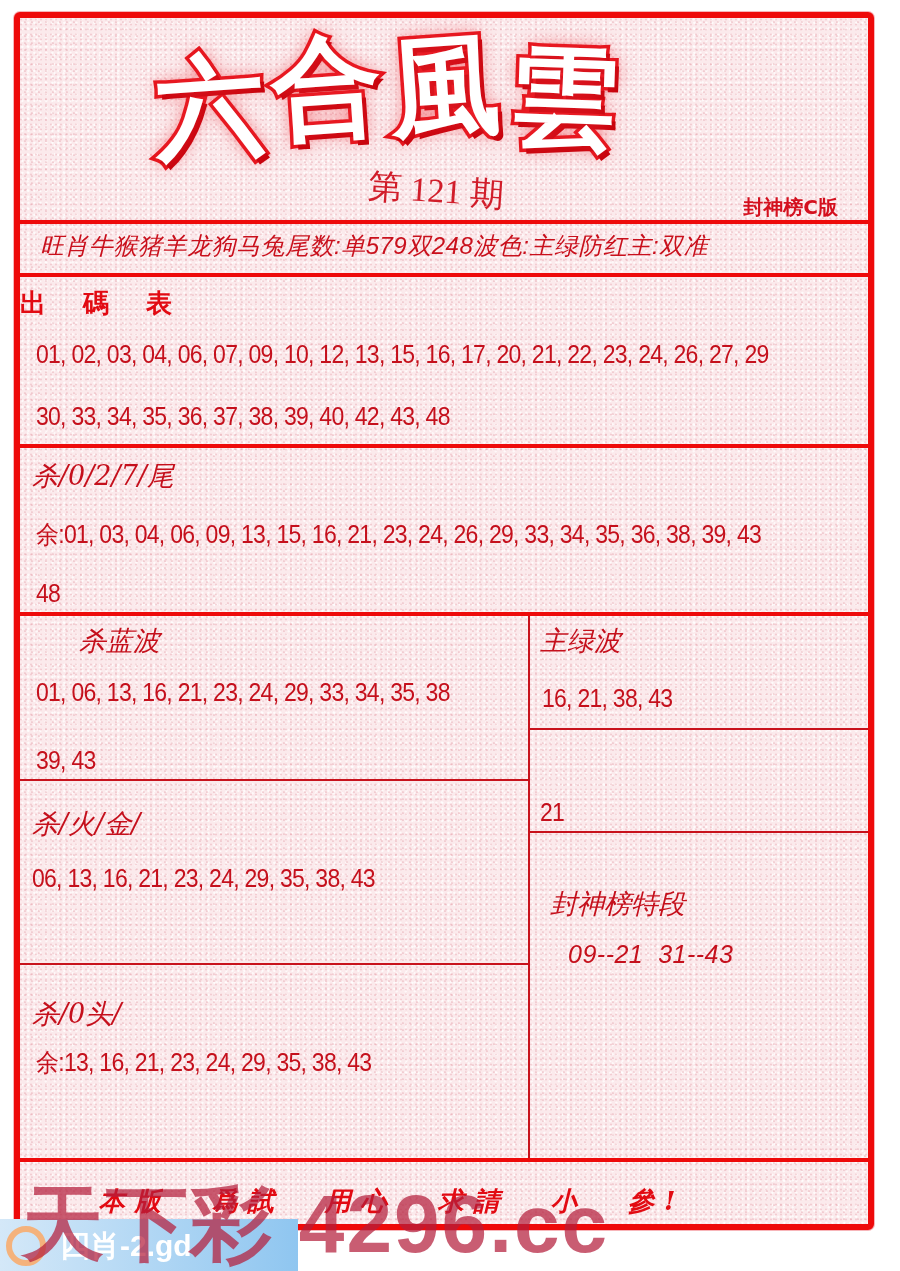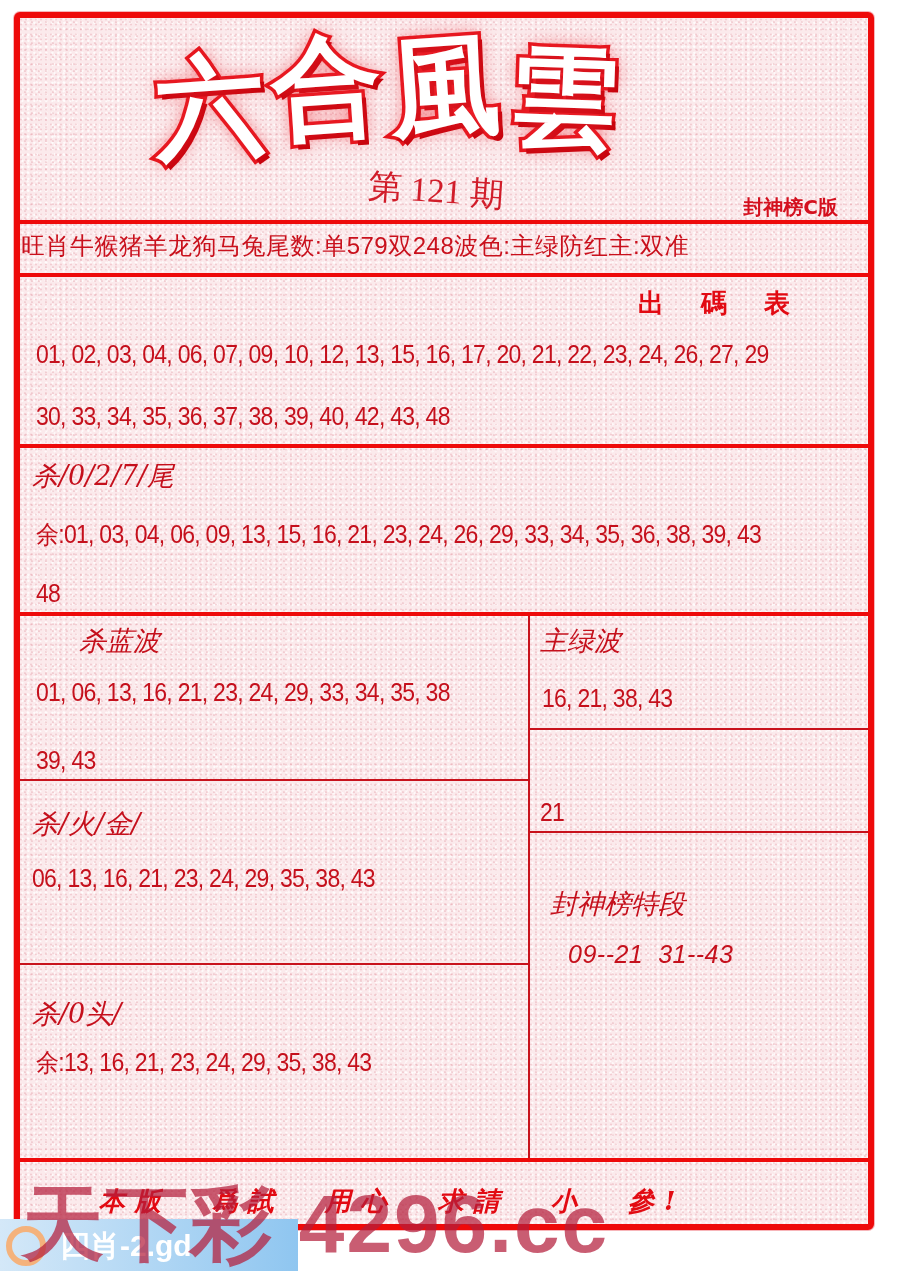--- a/index.html
+++ b/index.html
@@ -40,26 +40,26 @@
   }
   .edition {
     position: absolute; right: 30px; top: 176px;
     font-family: "DejaVu Sans", sans-serif; font-weight: bold; font-size: 20px; color: #d4101e;
   }
 
   .hline { position: absolute; left: 0; width: 848px; height: 4px; background: #ee0a0a; }
   .thinline { position: absolute; background: #c8121c; }
 
   .tip {
-    position: absolute; left: 1px; top: 212px; width: 836px;
-    font-size: 24px; color: #c9101c; white-space: nowrap; letter-spacing: 0.5px;
+    position: absolute; left: 20px; top: 212px; width: 836px;
+    font-size: 24px; color: #c9101c; white-space: nowrap; letter-spacing: 0.5px; font-style: italic;
   }
 
   .cm-title {
-    position: absolute; left: 0; top: 268px; width: 784px; text-align: right;
+    position: absolute; left: 0; top: 268px; width: 784px; text-align: left;
     font-family: "DejaVu Serif", serif; font-weight: bold; font-size: 26px; color: #e20a12; letter-spacing: 14px;
   }
   .num-line {
     position: absolute; font-size: 25px; color: #c5101c; white-space: nowrap;
     letter-spacing: -0.8px; transform: scaleX(0.92); transform-origin: left center;
   }
   .sec-title {
     position: absolute; font-family: "DejaVu Serif", serif; font-style: italic; font-size: 27px; color: #c5101c; white-space: nowrap;
   }
   .special-nums {

